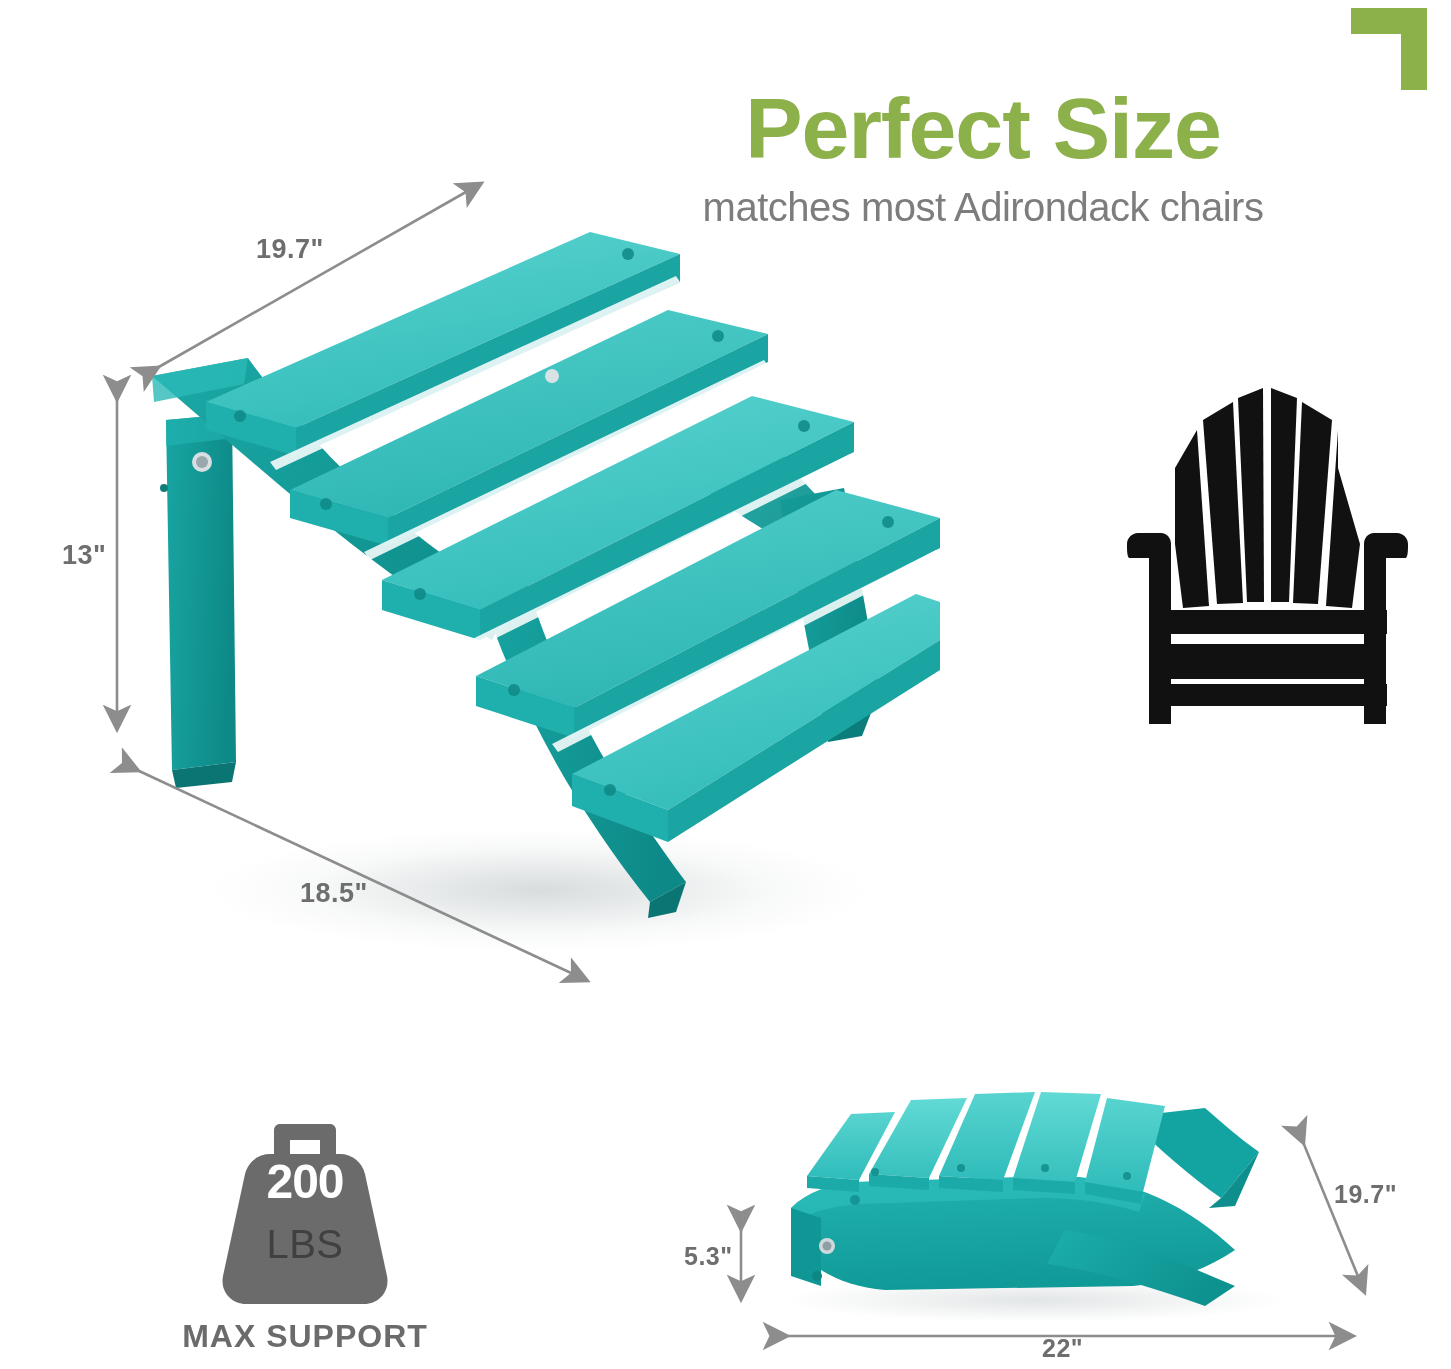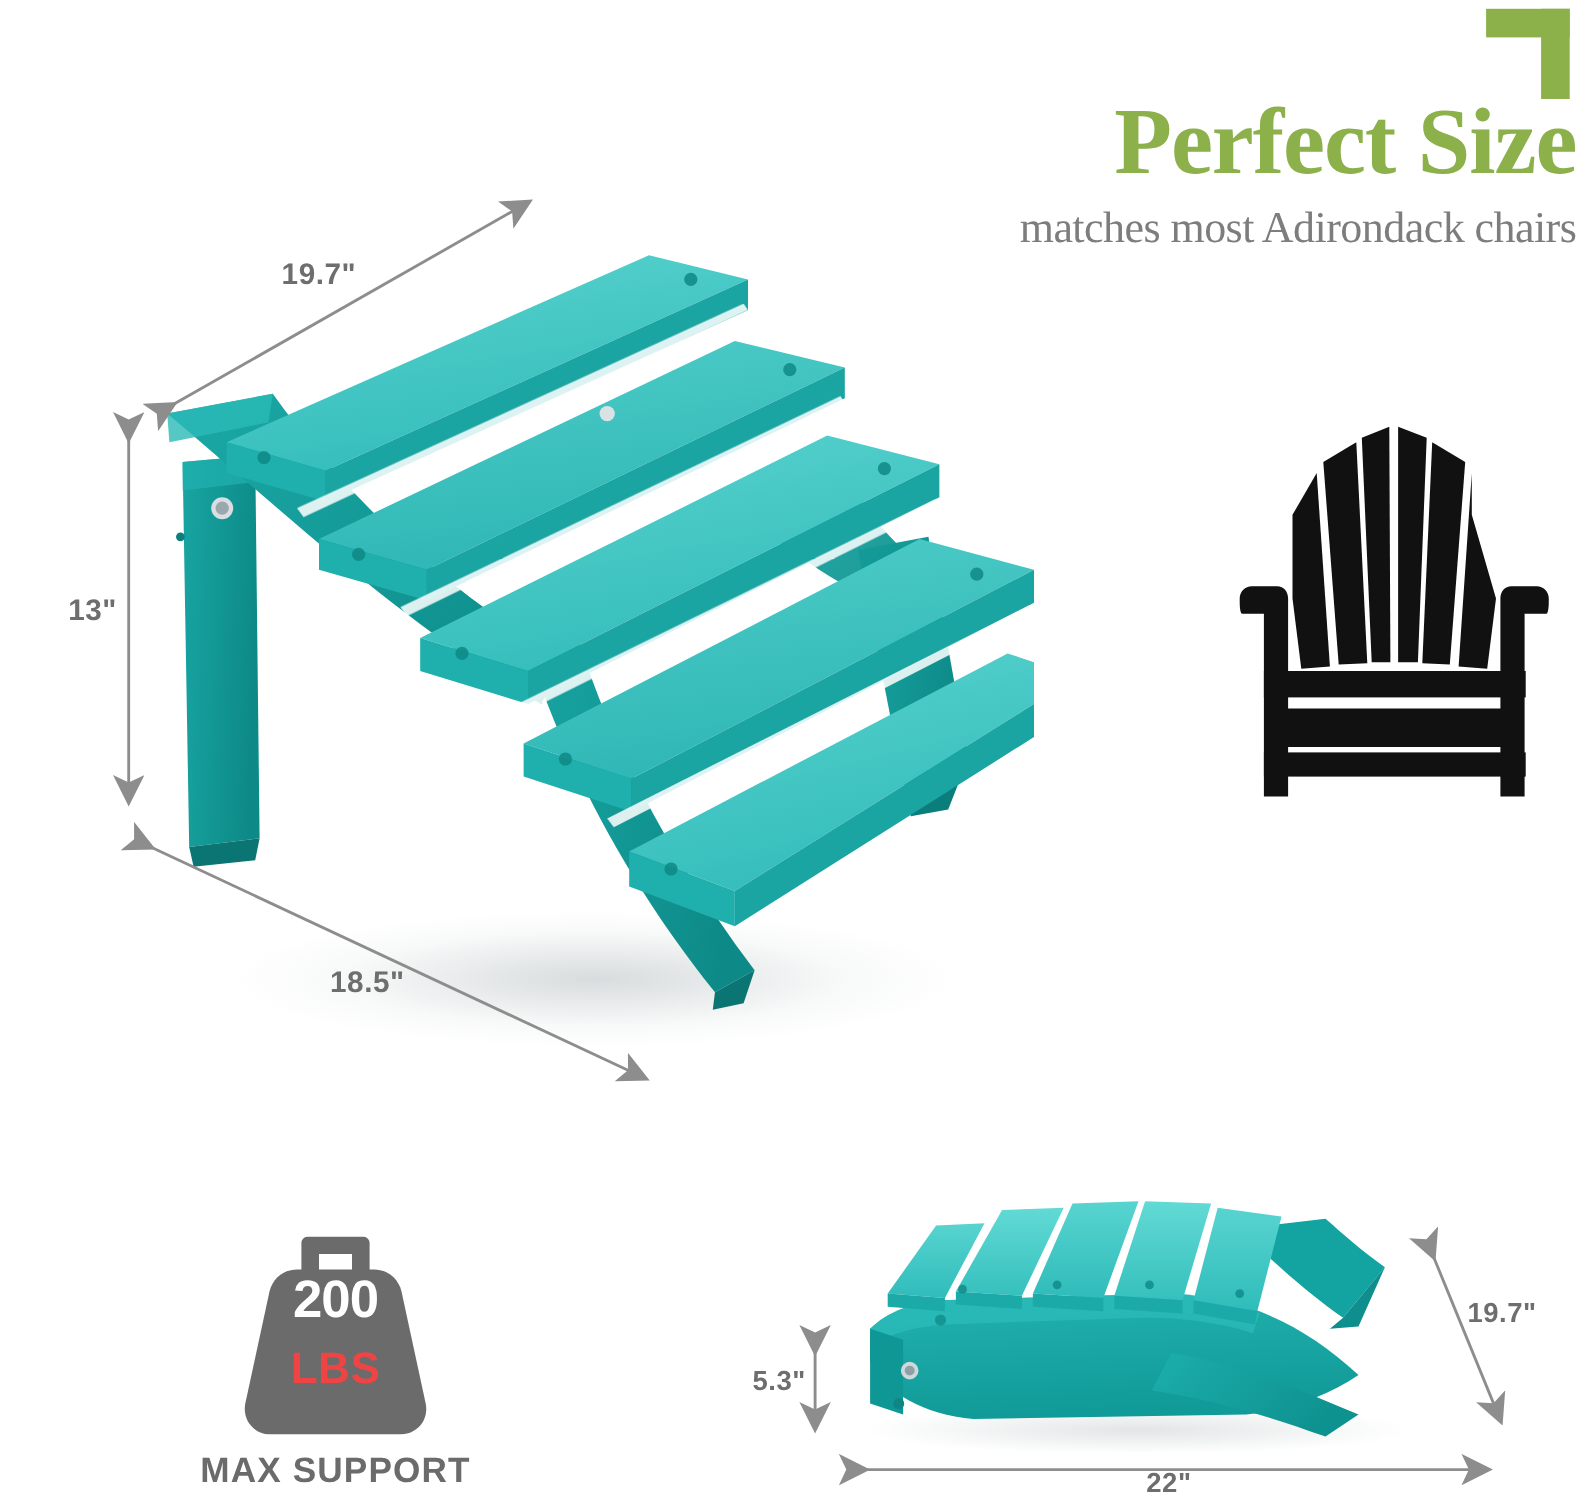--- a/index.html
+++ b/index.html
@@ -29,21 +29,21 @@
     --teal-top:#3FC6C4;
     --teal-light:#55D2CE;
     --teal-mid:#23ABA9;
     --teal-dark:#13A09E;
     --teal-deep:#0E8F8D;
     --badge-gray:#6B6B6B;
   }
 
   
   .header{
-    position:absolute;right:18px;top:86px;text-align:right;width:900px;font-family:Liberation Serif, serif;
+    position:absolute;right:18px;top:86px;text-align:center;width:900px;
   }
   .title{
     color:var(--green);
     font-size:86px;font-weight:700;line-height:0.98;
     letter-spacing:-1px;margin:0;
   }
   .subtitle{
     color:var(--gray-text);
     font-size:40px;font-weight:400;line-height:1.1;
     margin:15px 0 0 0;letter-spacing:-0.5px;
@@ -77,21 +77,21 @@
     color:var(--badge-gray);
     font-size:32px;font-weight:700;letter-spacing:1px;
   }
   .badge-num{
     position:absolute;left:0;right:0;top:34px;text-align:center;
     color:#ffffff;font-size:48px;font-weight:700;line-height:1;
     letter-spacing:-1px;
   }
   .badge-unit{
     position:absolute;left:0;right:0;top:100px;text-align:center;
-    color:#ef4444;font-size:40px;font-weight:700;line-height:1;
+    color:#404040;font-size:40px;font-weight:400;line-height:1;
     letter-spacing:0.5px;
   }
 
   
   .ottoman-main{position:absolute;left:120px;top:170px;width:820px;height:800px;}
   .ottoman-folded{position:absolute;left:735px;top:1080px;width:580px;height:240px;}
 </style>
 </head>
 <body>
 

